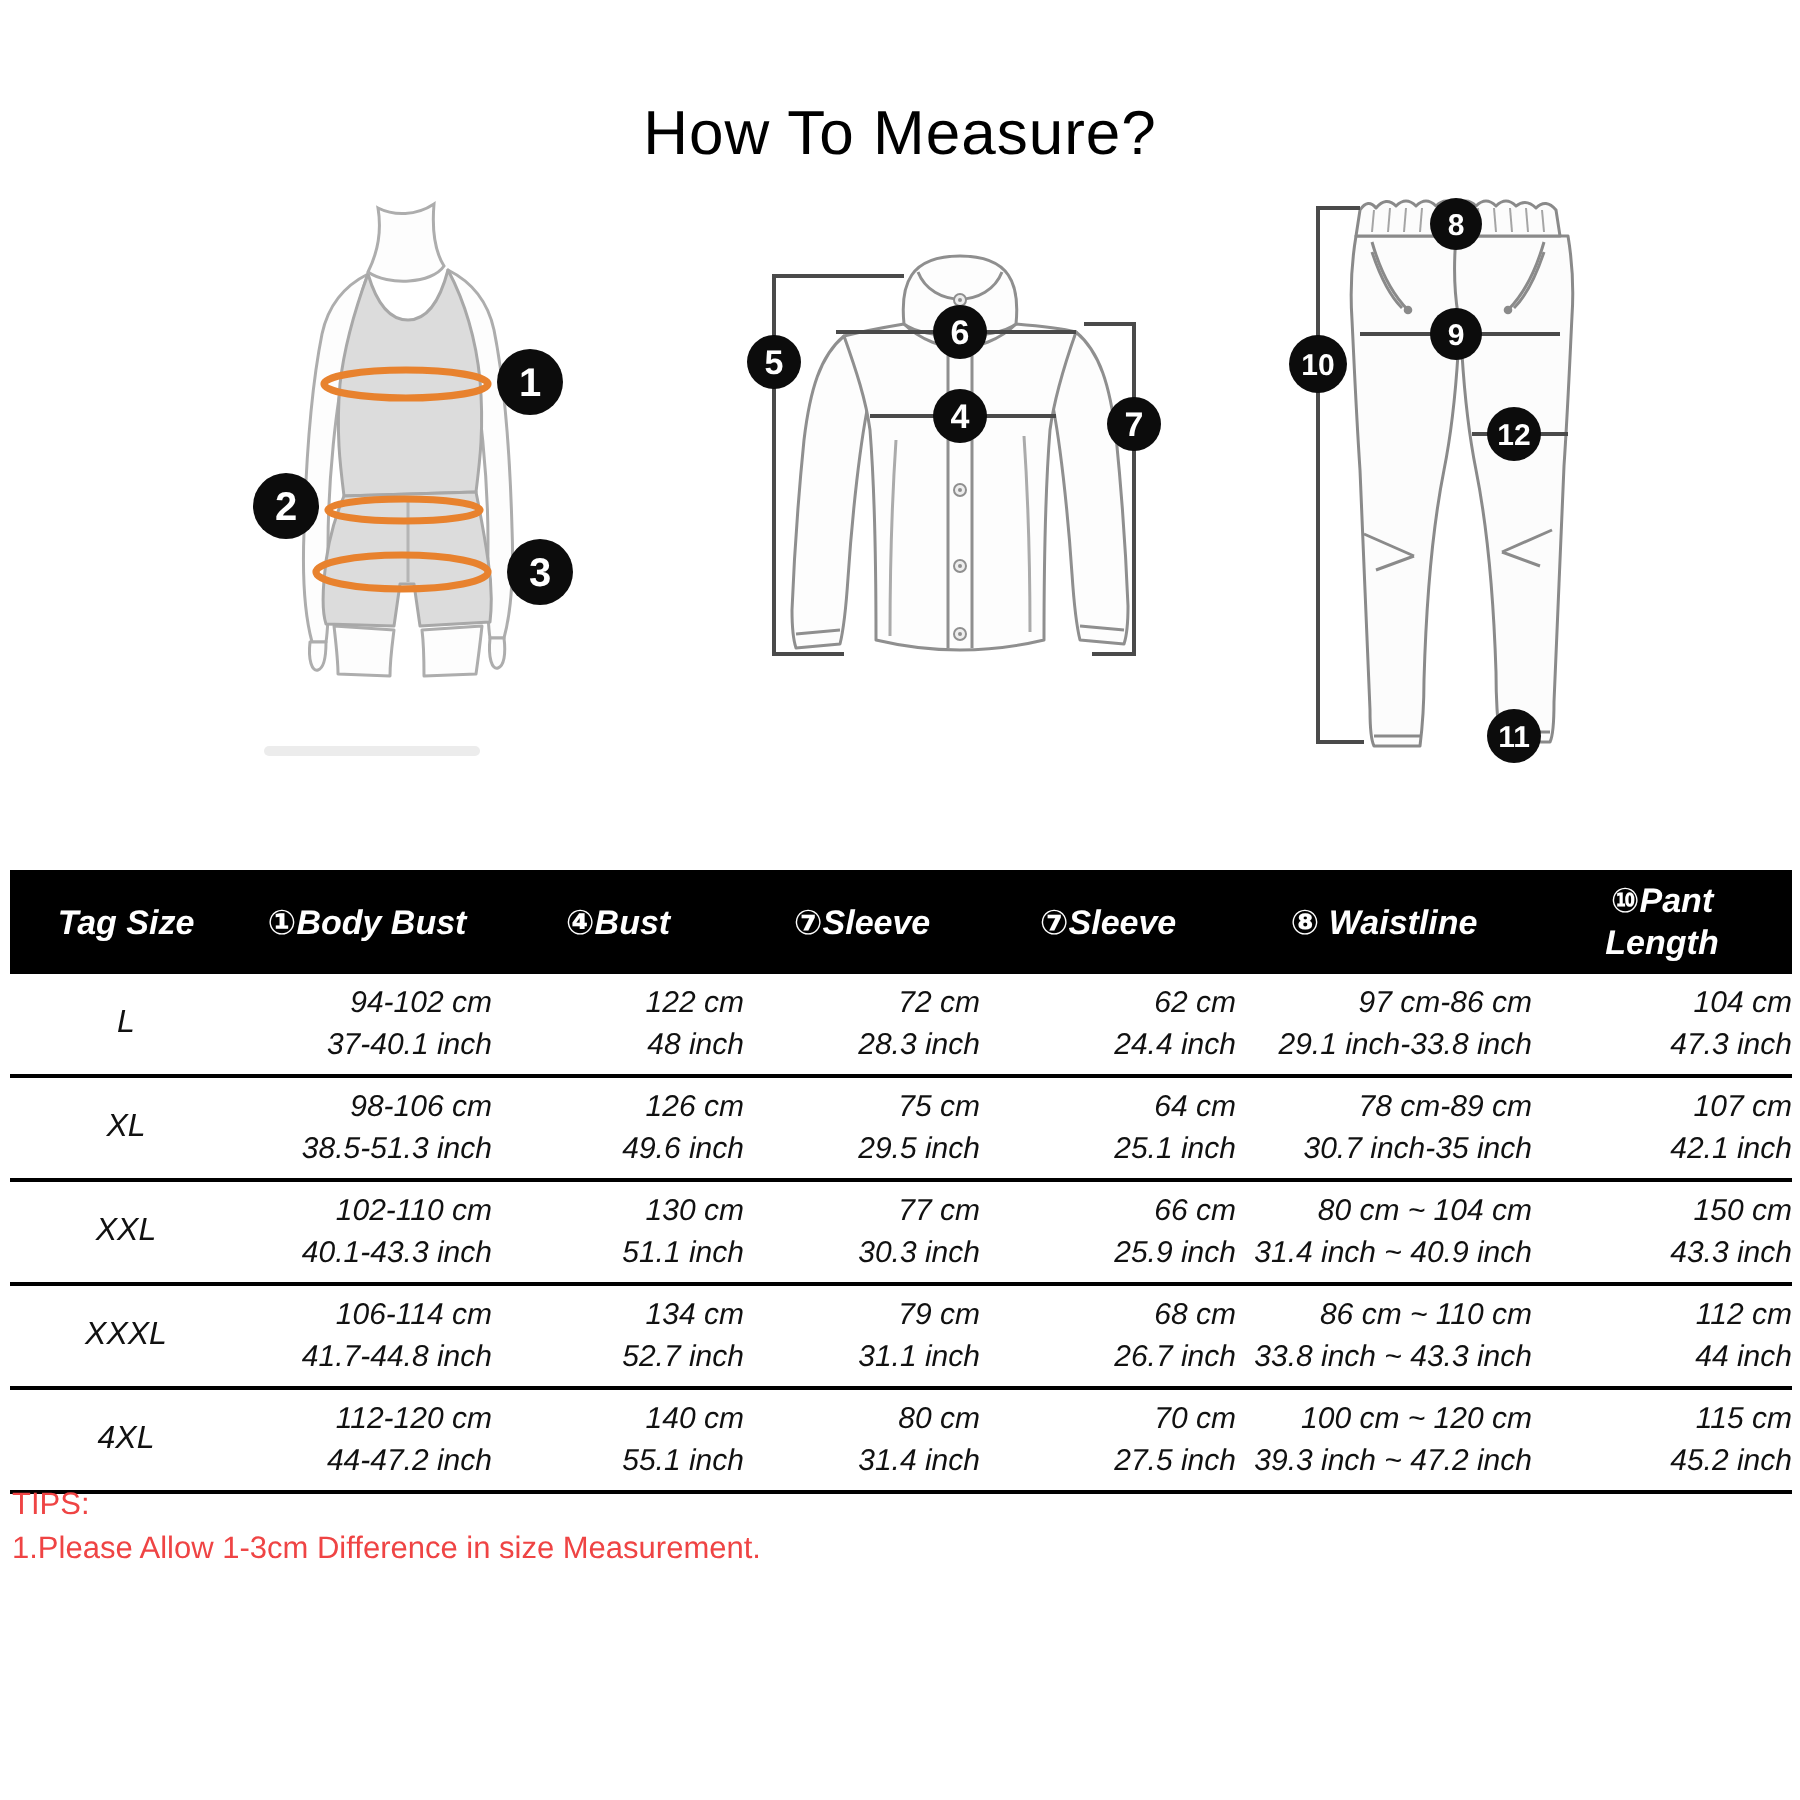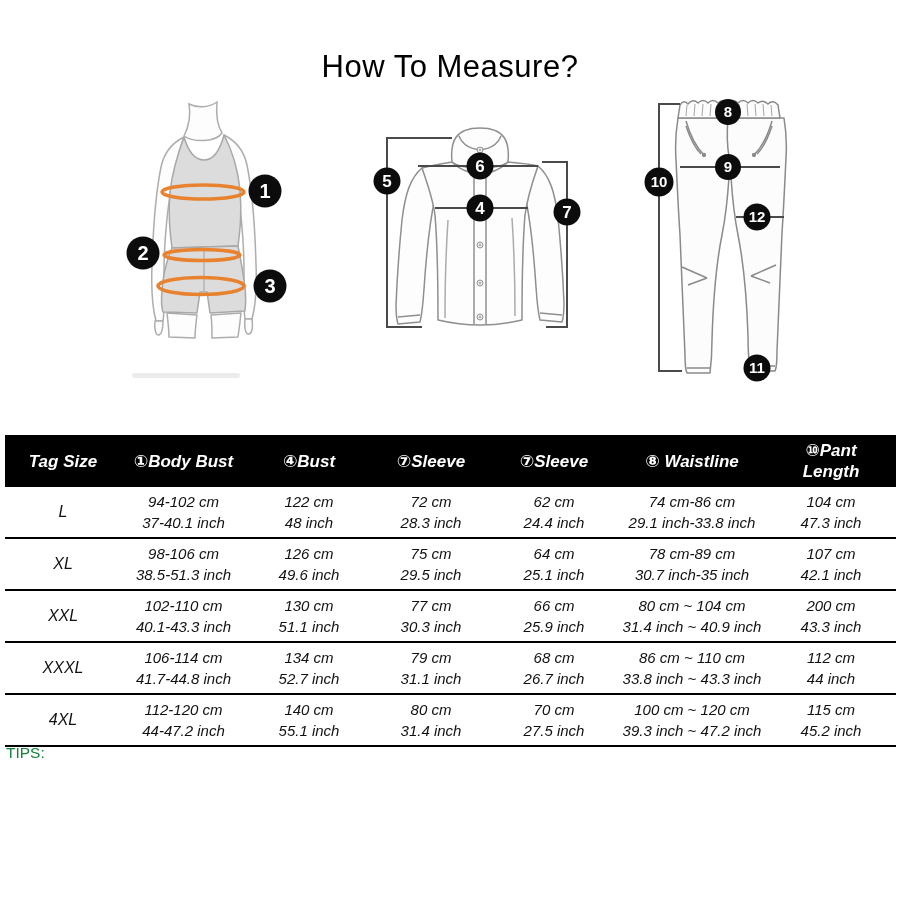--- a/index.html
+++ b/index.html
@@ -31,23 +31,23 @@
   .size-table thead th {
     background:#000; color:#fff; font-size:17px; font-weight:bold;
     height:52px; vertical-align:middle; padding:0;
   }
   .size-table thead th .hstack { display:flex; flex-direction:column; align-items:center; line-height:21px; }
   .size-table tbody tr { border-bottom:2px solid #000; }
   .size-table tbody th, .size-table tbody td {
     height:48px; vertical-align:middle; padding:1px 0; font-weight:400;
   }
   .size-table tbody th { font-size:16px; }
-  .cell-line { font-size:15px; line-height:21px; white-space:nowrap; }
-
-  .tips { position:absolute; left:6px; top:742px; font-size:15.5px; line-height:22px; color:#15803d; }
+  .cell-line { font-size:15px; line-height:21px; white-space:nowrap;text-align:right; }
+
+  .tips { position:absolute; left:6px; top:742px; font-size:15.5px; line-height:22px; color:#ef4444; }
 </style>
 </head>
 <body>
 
 <div class="canvas">
 
   <h1 class="title">How To Measure?</h1>
 
   <svg class="diag diag-body" viewBox="0 0 220 320">
     <g stroke="#ADADAD" stroke-width="1.5" fill="#FDFDFD" stroke-linejoin="round">
@@ -256,21 +256,21 @@
           </td>
         <td>
             <div class="cell-line">72 cm</div>
             <div class="cell-line">28.3 inch</div>
           </td>
         <td>
             <div class="cell-line">62 cm</div>
             <div class="cell-line">24.4 inch</div>
           </td>
         <td>
-            <div class="cell-line">74 cm-86 cm</div>
+            <div class="cell-line">97 cm-86 cm</div>
             <div class="cell-line">29.1 inch-33.8 inch</div>
           </td>
         <td>
             <div class="cell-line">104 cm</div>
             <div class="cell-line">47.3 inch</div>
           </td>
       </tr>
       <tr>
         <th>XL</th>
         <td>
@@ -314,21 +314,21 @@
           </td>
         <td>
             <div class="cell-line">66 cm</div>
             <div class="cell-line">25.9 inch</div>
           </td>
         <td>
             <div class="cell-line">80 cm ~ 104 cm</div>
             <div class="cell-line">31.4 inch ~ 40.9 inch</div>
           </td>
         <td>
-            <div class="cell-line">200 cm</div>
+            <div class="cell-line">150 cm</div>
             <div class="cell-line">43.3 inch</div>
           </td>
       </tr>
       <tr>
         <th>XXXL</th>
         <td>
             <div class="cell-line">106-114 cm</div>
             <div class="cell-line">41.7-44.8 inch</div>
           </td>
         <td>
@@ -377,15 +377,16 @@
         <td>
             <div class="cell-line">115 cm</div>
             <div class="cell-line">45.2 inch</div>
           </td>
       </tr>
     </tbody>
   </table>
 
   <div class="tips">
     <div>TIPS:</div>
+    <div>1.Please Allow 1-3cm Difference in size Measurement.</div>
   </div>
 
 </div>
 
 </body></html>

